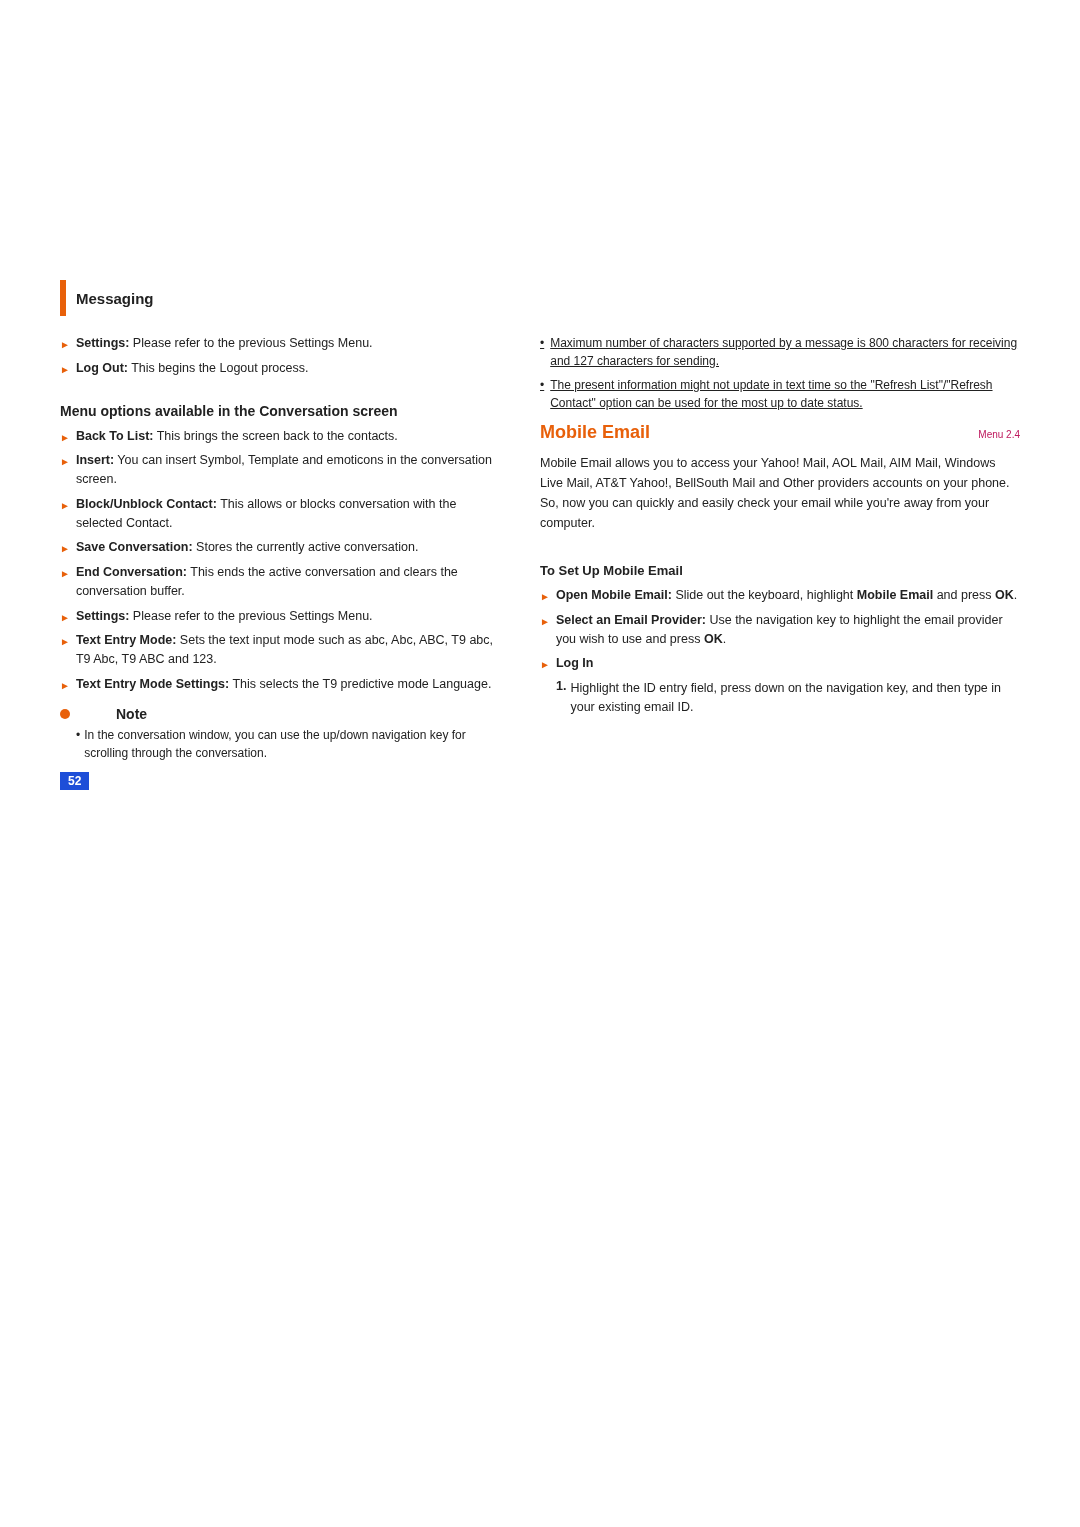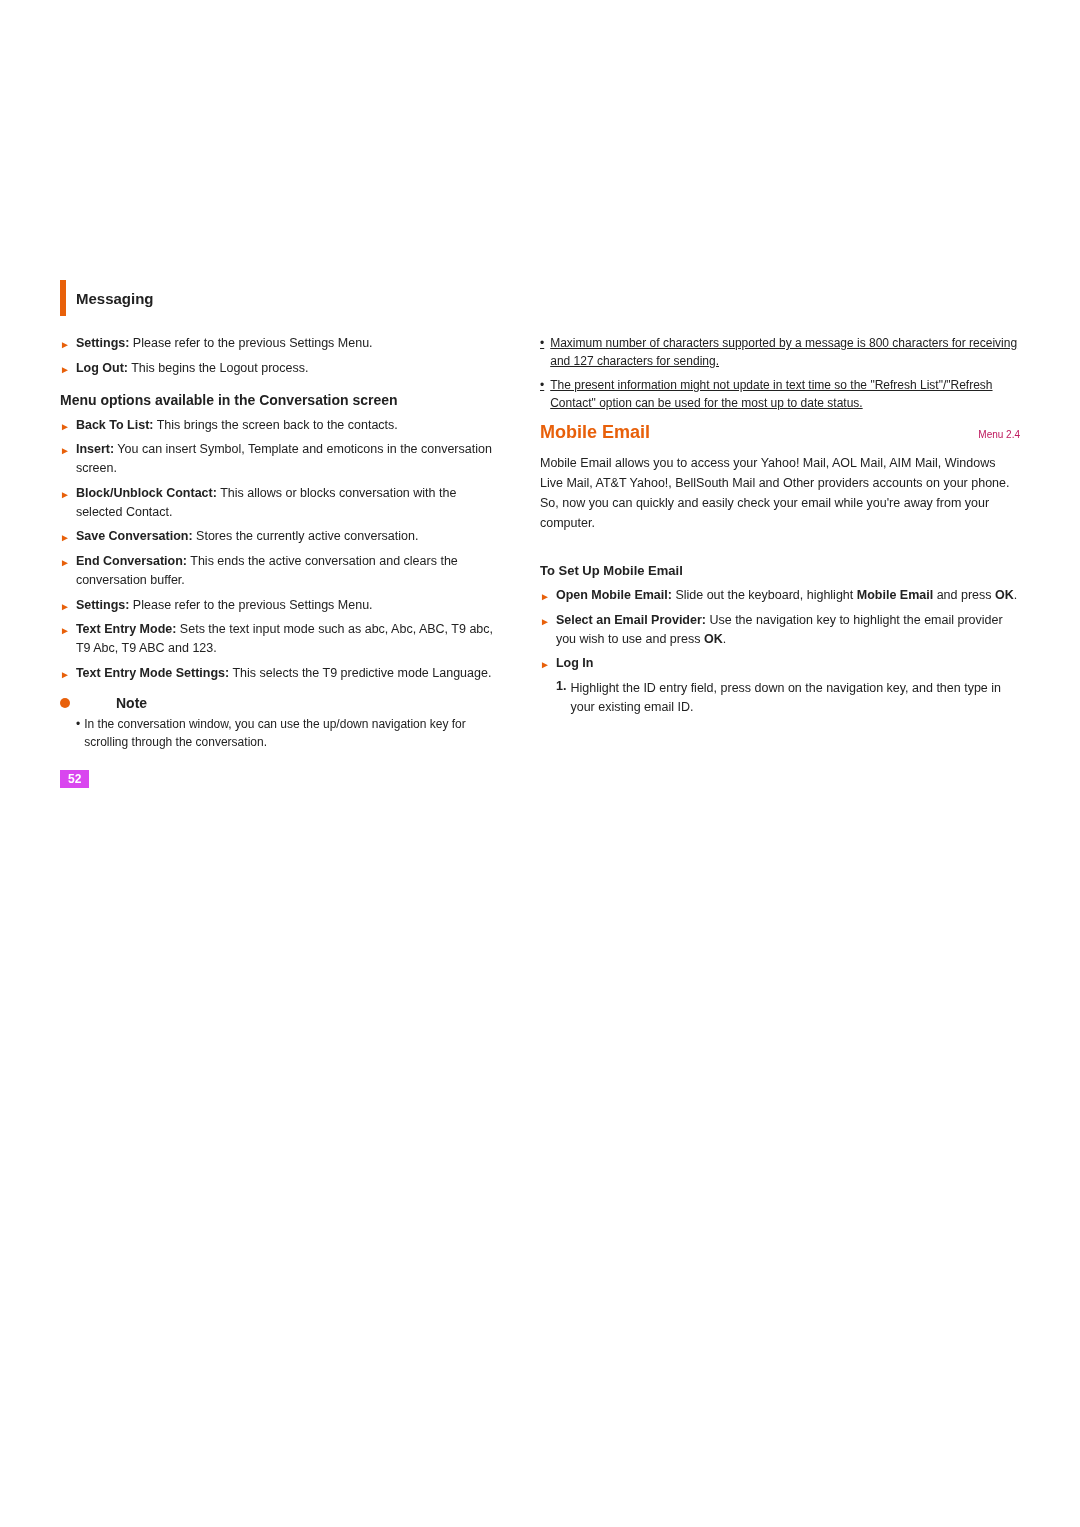--- a/index.html
+++ b/index.html
@@ -86,21 +86,21 @@
     }
 
     .bullet-text b {
       font-weight: bold;
     }
 
     .subsection-heading {
       font-size: 14px;
       font-weight: bold;
       color: #222222;
-      margin-top: 14px;
+      margin-top: 25px;
       margin-bottom: 8px;
     }
 
     .note-section {
       margin-top: 12px;
     }
 
     .note-header {
       display: flex;
       align-items: center;
@@ -135,27 +135,27 @@
       align-items: flex-start;
     }
 
     .note-content .dot-bullet::before {
       content: "•";
       margin-right: 4px;
       flex-shrink: 0;
     }
 
     .page-number-badge {
-      background-color: #d946ef;
+      background-color: #1d4ed8;
       color: #ffffff;
       font-size: 12px;
       font-weight: bold;
       padding: 2px 8px;
       display: inline-block;
-      margin-top: 19px;
+      margin-top: 10px;
     }
 
     
     .right-note-item {
       display: flex;
       align-items: flex-start;
       margin-bottom: 6px;
       font-size: 12px;
       line-height: 1.5;
       color: #222222;

